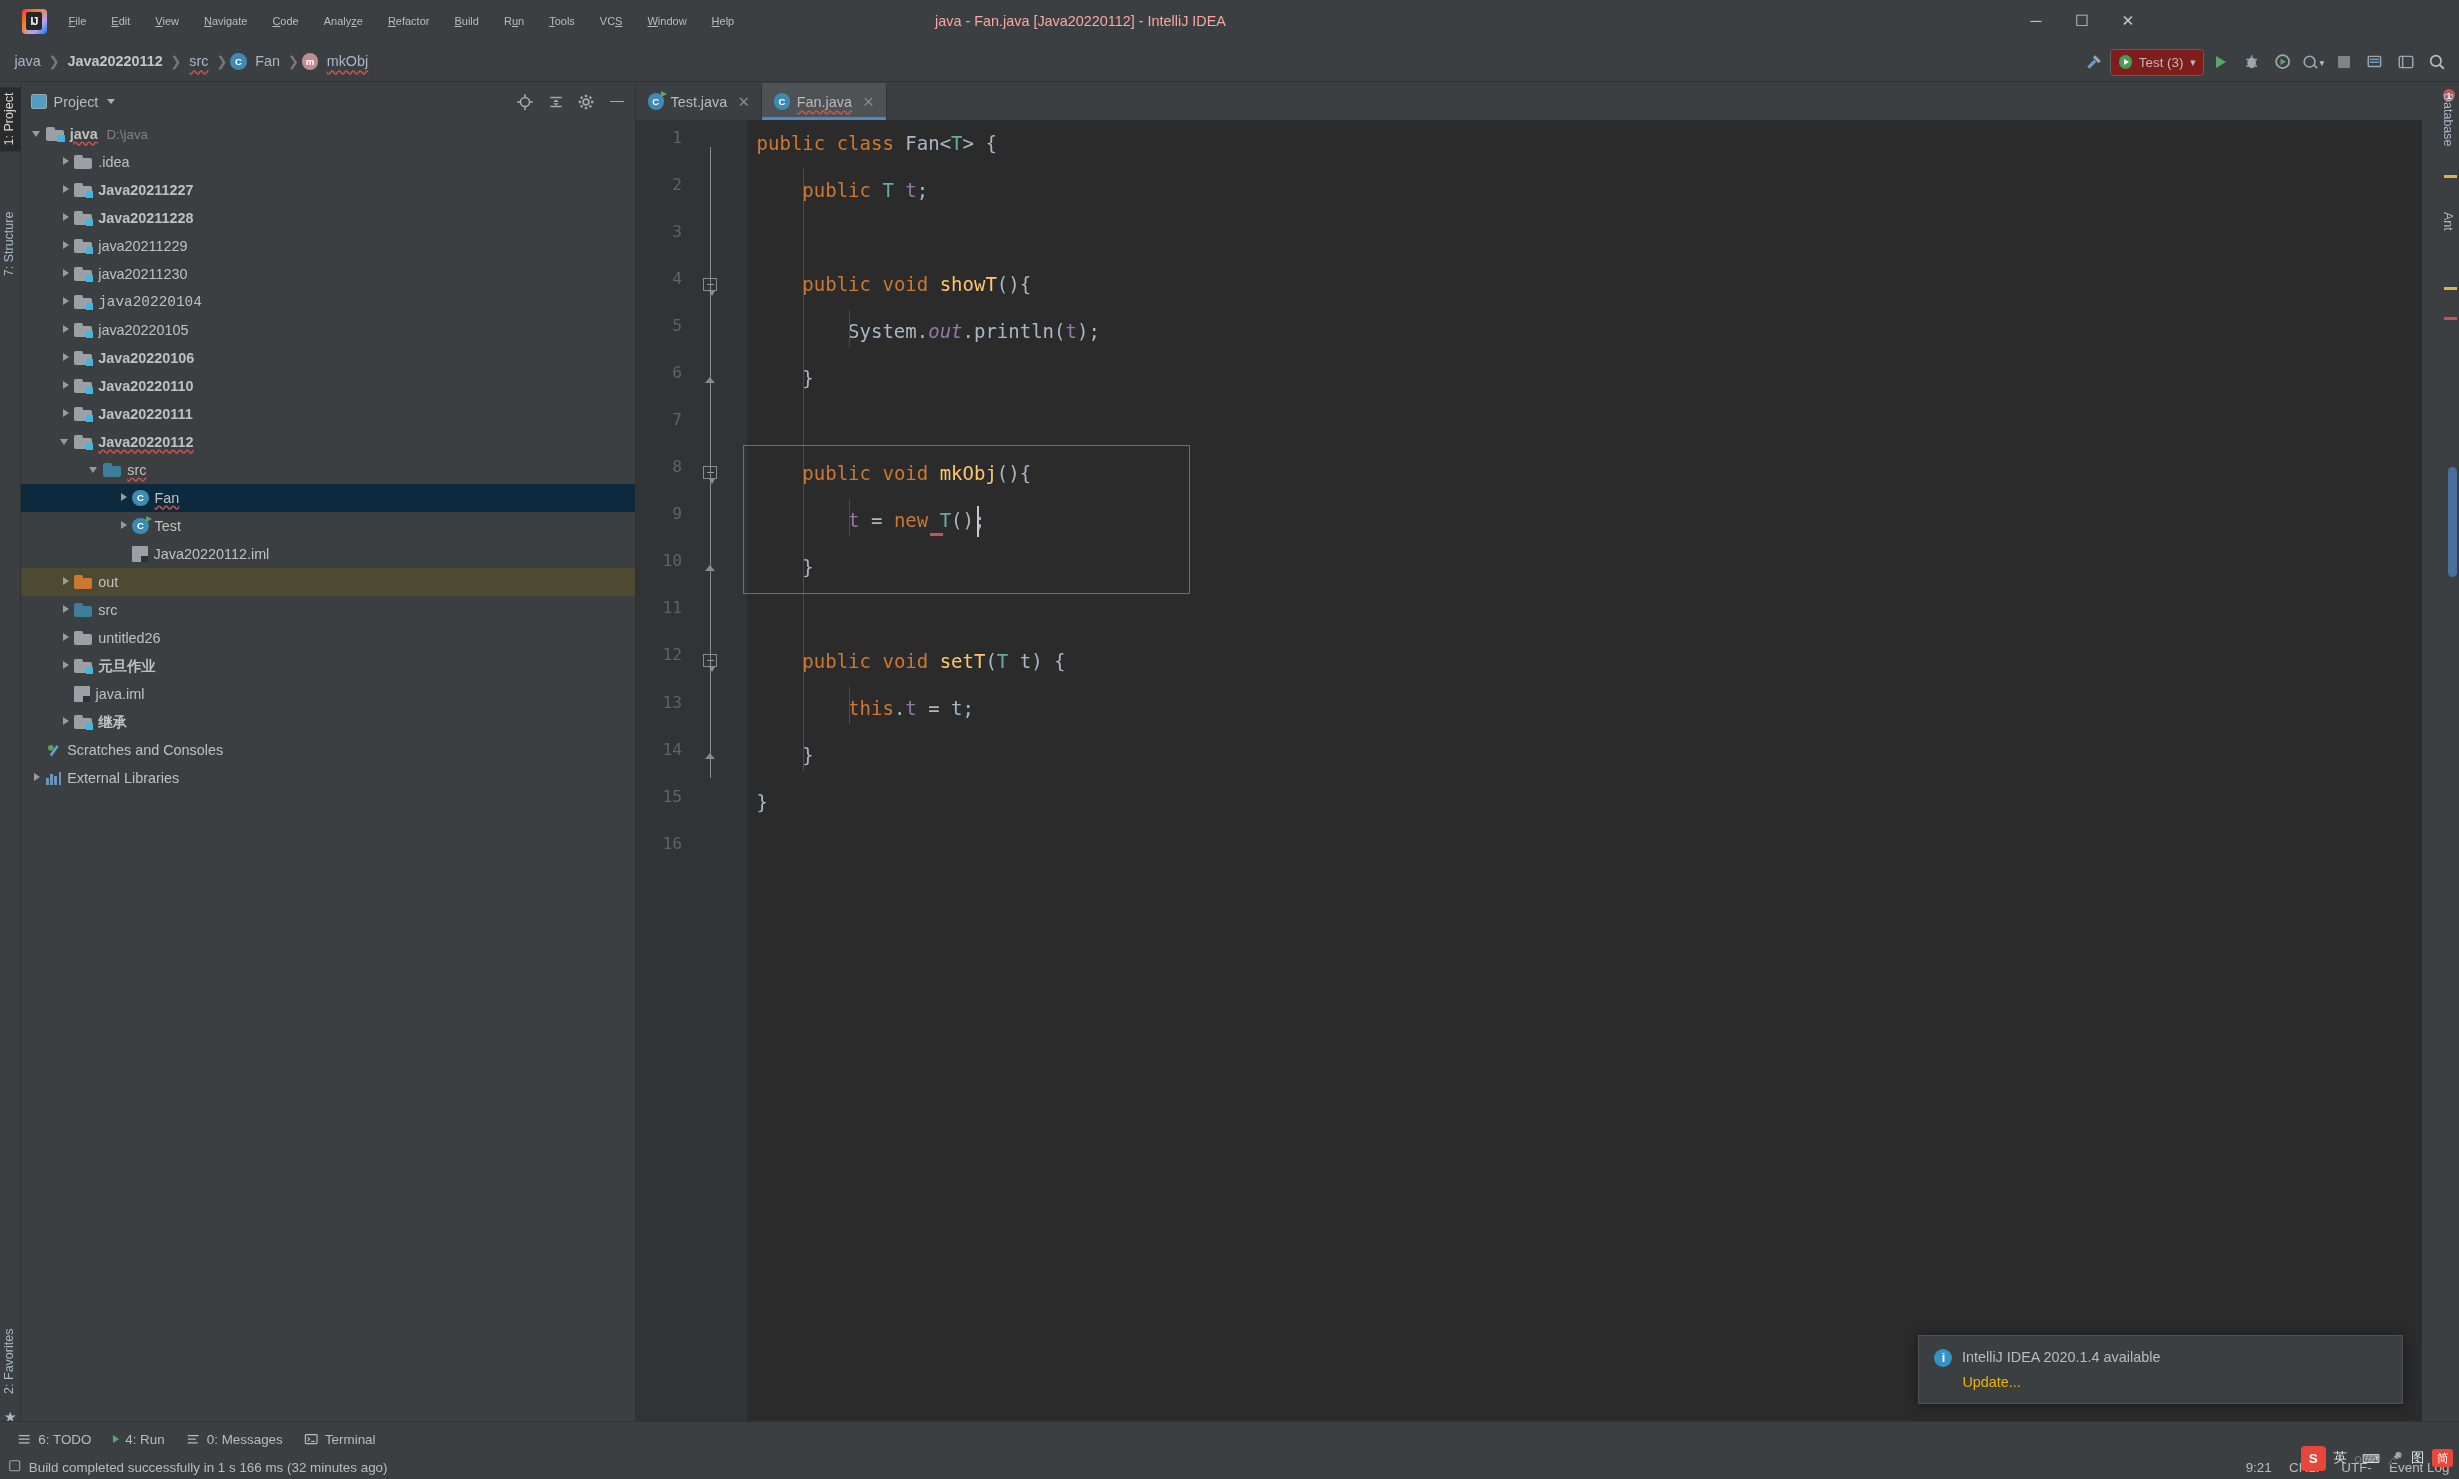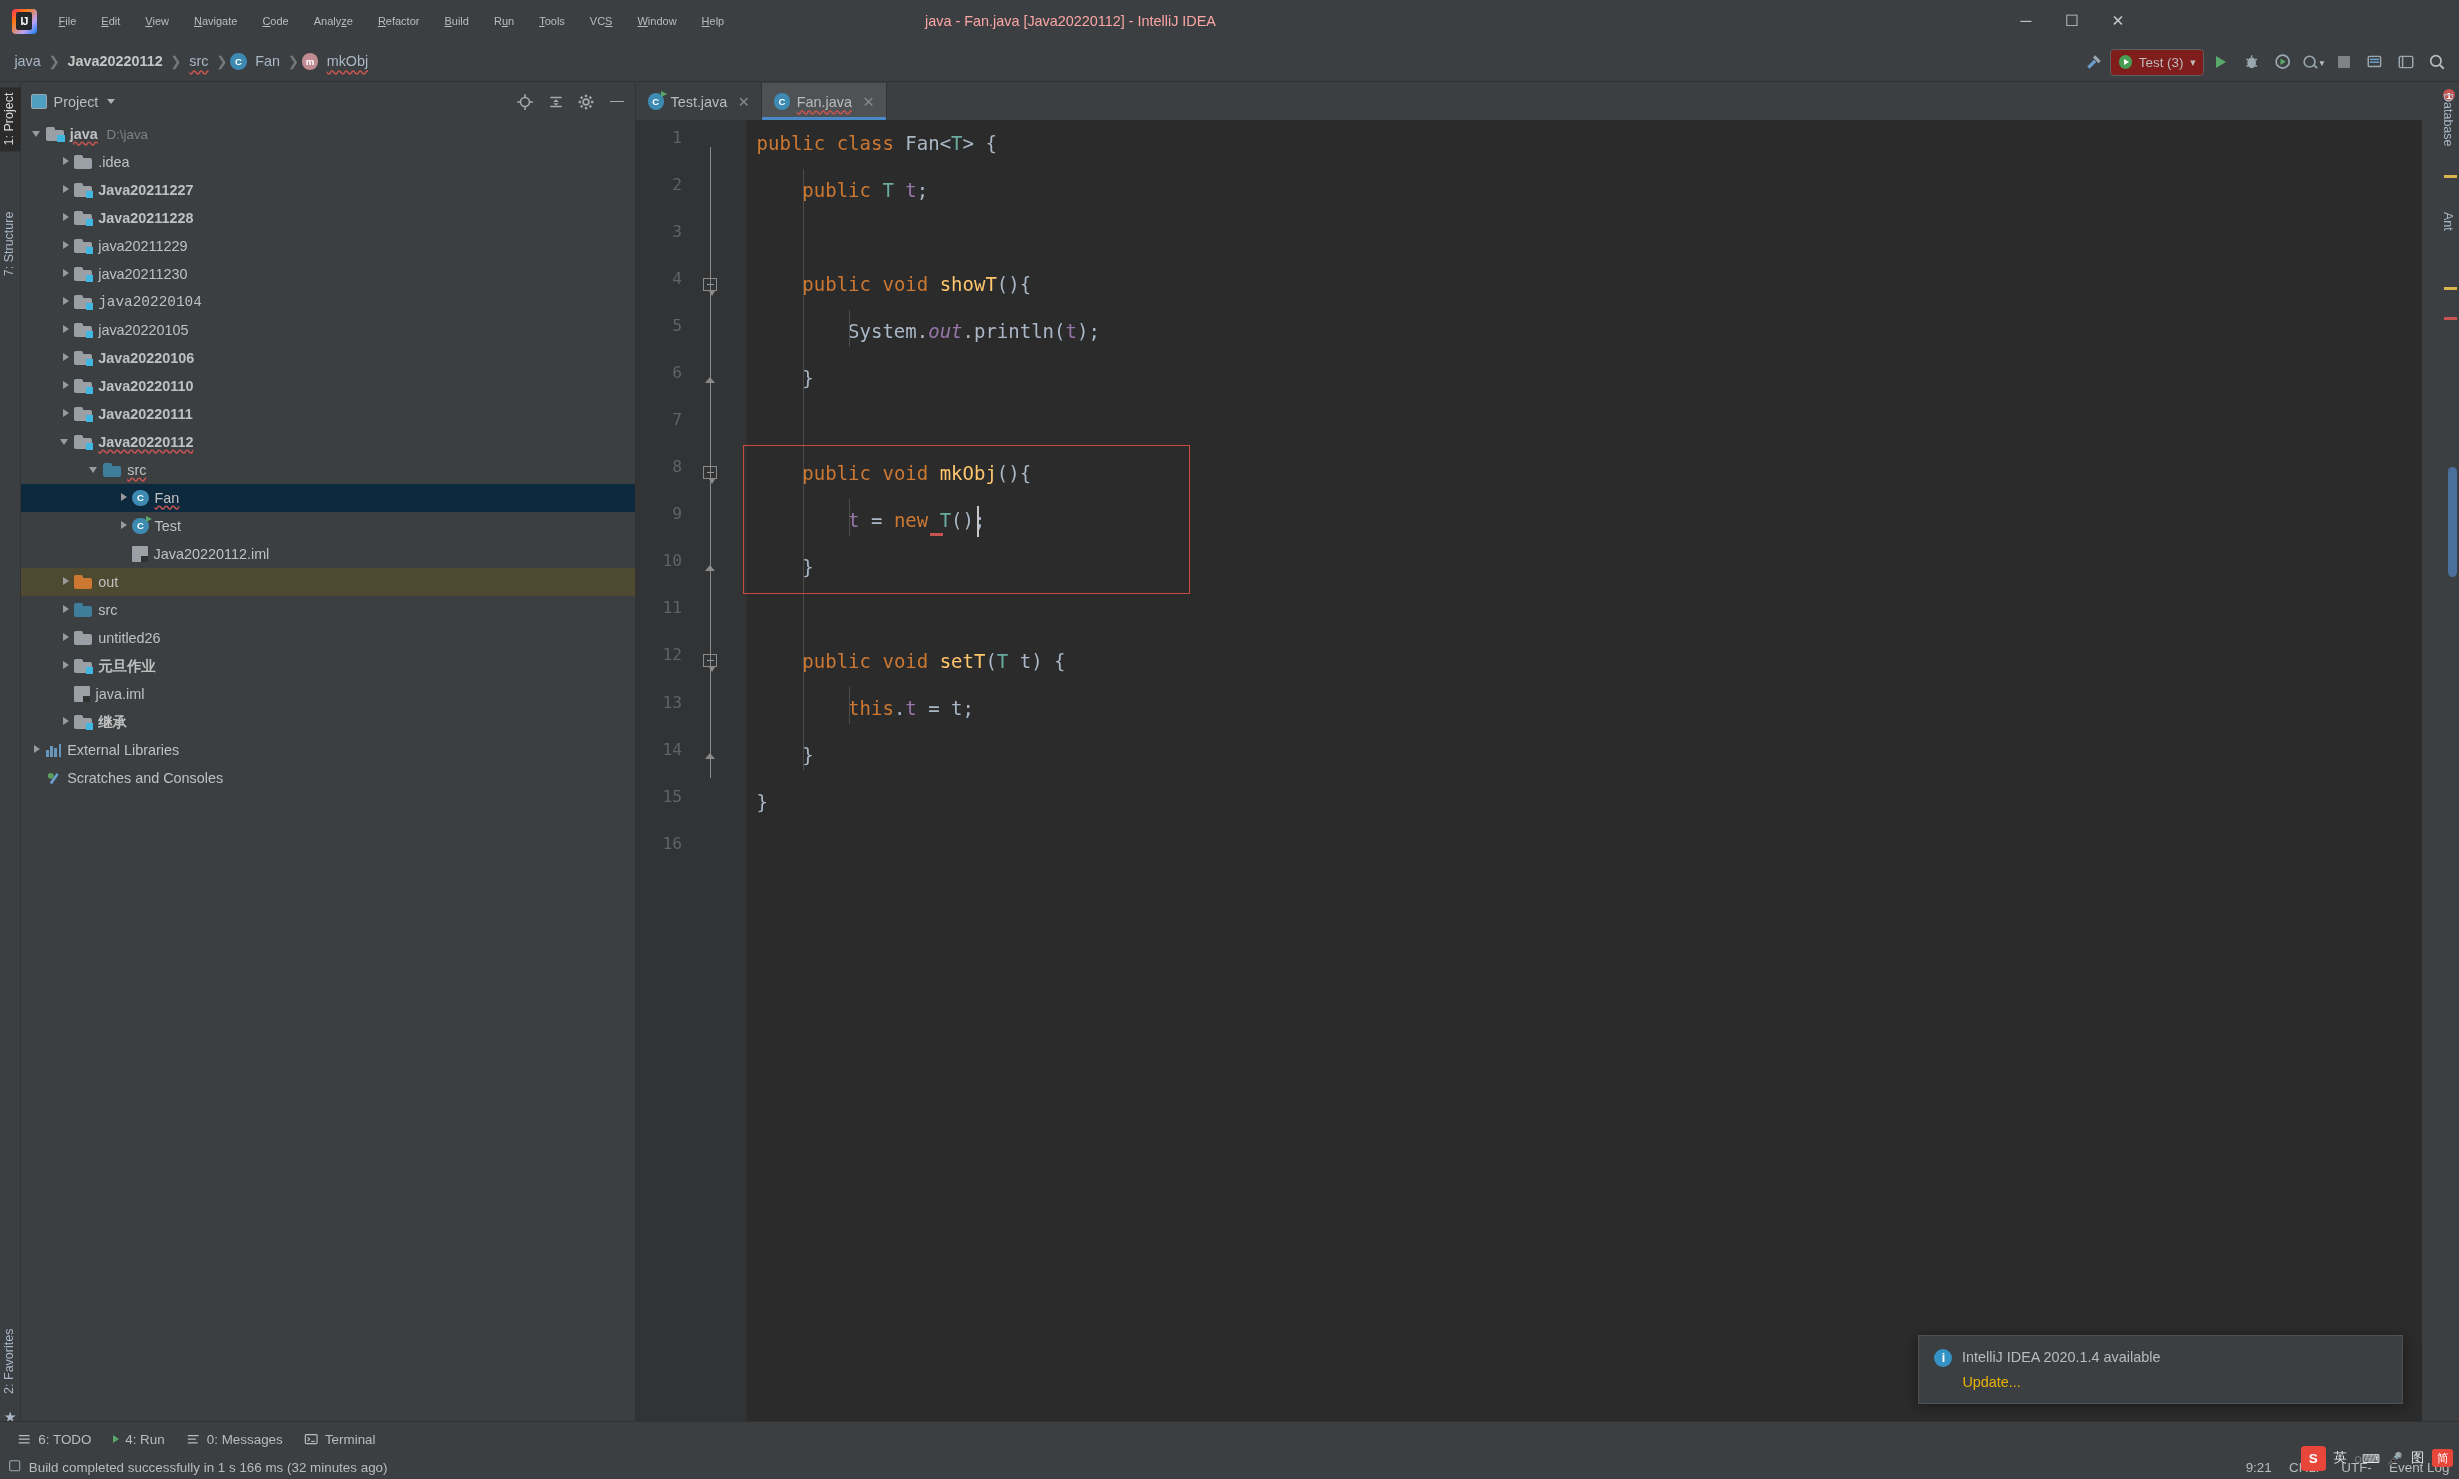--- a/index.html
+++ b/index.html
@@ -6,21 +6,21 @@
   html, body {
     width: 2459px; height: 1479px;
     background: #3c3f41;
     font-family: "Liberation Sans", sans-serif;
     overflow: hidden;
   }
   #app { position: relative; width: 2459px; height: 1479px; background: #3c3f41; }
 
   
   .titlebar {
-    position: absolute; left:0; top:0; width:2141px; height:42px;
+    position: absolute; left:10px; top:0; width:2141px; height:42px;
     background:#3c3f41; display:flex; align-items:center;text-align:center;
   }
   .ij-logo {
     width:25px; height:25px; margin-left:11.5px; margin-right:9.6px;
     position:relative; flex:none;
   }
   .ij-logo .sq { position:absolute; inset:0; border-radius:3.8px;
     background: linear-gradient(135deg,#fe315d 0%,#f97a12 30%,#b9a1f7 70%,#087cfa 100%); }
   .ij-logo .inner { position:absolute; left:4.8px; top:3.8px; width:15.4px; height:17.3px;
     background:#25282b; border-radius:1.9px; }
@@ -562,36 +562,36 @@
         <div class="row" style="padding-left: 38px;">
           <span class="arrow closed"></span>
           <span class="fold grey">
             <span class="tab"></span>
             <span class="body"></span>
             <span class="badge"></span>
           </span>
           <span class="tname bold">继承</span>
         </div>
         <div class="row" style="padding-left: 9.6px;">
-          <span class="arrow closed"></span>
-          <span class="lib-ico">
-            <i style="height:7.7px"></i>
-            <i style="height:11.5px"></i>
-            <i style="height:9.6px"></i>
-            <i style="height:13.4px"></i>
-          </span>
-          <span class="tname">External Libraries</span>
-        </div>
-        <div class="row" style="padding-left: 9.6px;">
           <span class="arrow"></span>
           <span class="scratch-ico"><svg width="15.4" height="15.4" viewBox="0 0 16 16">
               <path d="M4 13 L11 3 L13 5 L6 15 Z" fill="#6a9fcf"></path>
               <circle cx="5" cy="6" r="3" fill="#5c9e5c"></circle>
             </svg></span>
           <span class="tname">Scratches and Consoles</span>
+        </div>
+        <div class="row" style="padding-left: 9.6px;">
+          <span class="arrow closed"></span>
+          <span class="lib-ico">
+            <i style="height:7.7px"></i>
+            <i style="height:11.5px"></i>
+            <i style="height:9.6px"></i>
+            <i style="height:13.4px"></i>
+          </span>
+          <span class="tname">External Libraries</span>
         </div>
       </div>
   </div>
 
   <div class="editor-area">
     <div class="tabbar" id="tabbar">
         <div class="etab">
           <span class="cls-ico runnable">C</span>
           <span>Test.java</span>
           <span class="x">✕</span>

